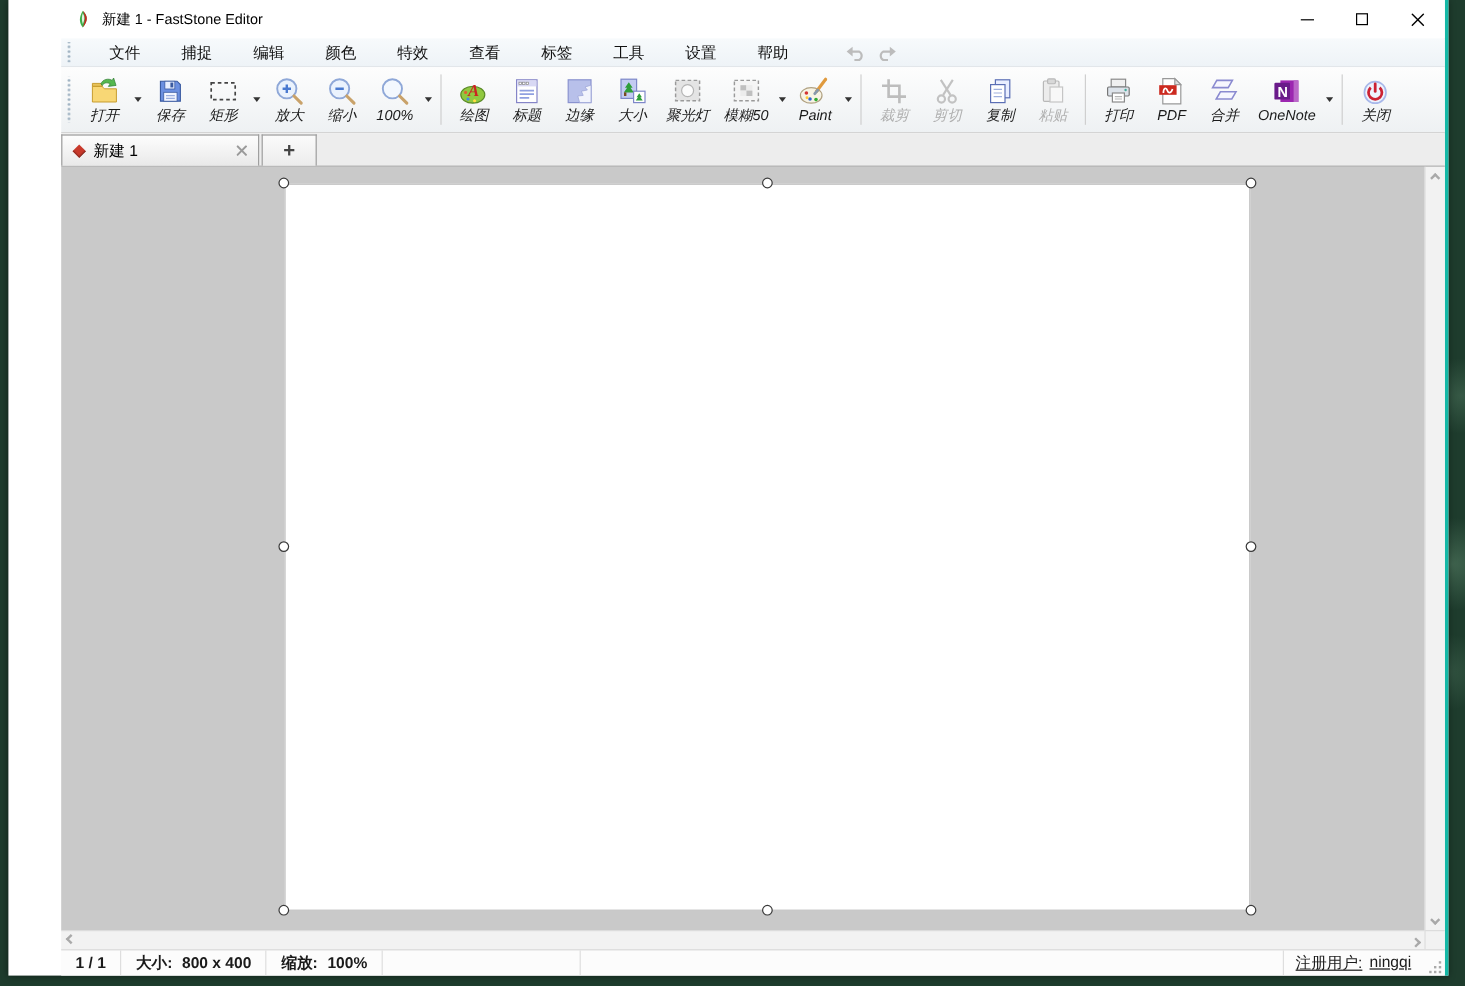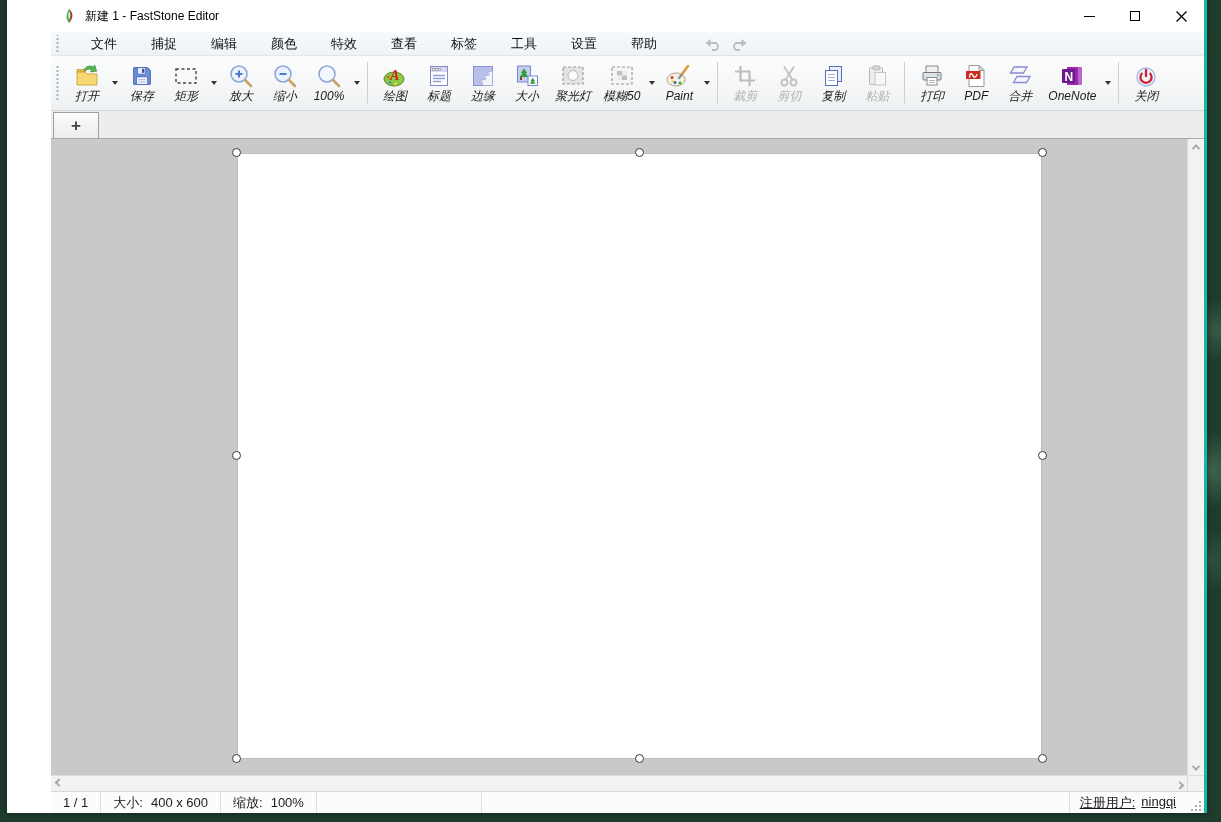--- a/index.html
+++ b/index.html
@@ -89,21 +89,21 @@
   .chev { width:6px; height:6px; border-left:2px solid #a9a9a9; border-top:2px solid #a9a9a9; display:block; }
   .chev.up    { transform:rotate(45deg) translate(1px,1px); }
   .chev.down  { transform:rotate(225deg) translate(1px,1px); }
   .chev.left  { transform:rotate(-45deg) translate(1px,-1px); }
   .chev.right { transform:rotate(135deg) translate(1px,-1px); }
 
   
   .statusbar { flex:0 0 22px; background:#fcfcfc; border-top:1px solid #d6d6d6;
     display:flex; align-items:center; font-size:13px; color:#1a1a1a; }
   .scell { padding:0 12px; height:100%; display:flex; align-items:center;
-    border-right:1px solid #dedede; white-space:nowrap; }
+    border-right:1px solid #dedede; white-space:nowrap;font-weight:bold; }
   .scell .lbl { margin-right:8px; }
   .sflex { flex:1; height:100%; border-right:1px solid #dedede; }
   .suser { padding:0 10px; display:flex; align-items:flex-start; white-space:nowrap;text-decoration:underline; }
   .suser .lbl { margin-right:6px; }
   .gripdots { width:12px; height:12px; margin:6px 2px 0 4px; position:relative; }
   .gripdots::before { content:""; position:absolute; right:1px; bottom:1px; width:2px; height:2px;
     background:#aaa; box-shadow:-4px 0 #aaa, -8px 0 #aaa, 0 -4px #aaa, -4px -4px #aaa, 0 -8px #aaa; }
 </style>
 </head>
 <body>
@@ -430,20 +430,30 @@
           <circle cx="13" cy="14" r="9" fill="#eef3fd" stroke="#a8b8ea" stroke-width="1.4"></circle>
           <path d="M9.3 10 a5.6 5.6 0 1 0 7.4 0" fill="none" stroke="#cc2233" stroke-width="2.3"></path>
           <line x1="13" y1="6.8" x2="13" y2="13.2" stroke="#cc2233" stroke-width="2.3" stroke-linecap="round"></line>
         </svg>
       </span>
       <span class="tlabel">关闭</span>
     </div>
   </div>
 
   <div class="tabbar">
+    <div class="tab">
+      <span class="diamond"></span>
+      <span class="tabtitle">新建 1</span>
+      <span class="tabclose">
+        <svg width="9" height="9" viewBox="0 0 9 9">
+          <line x1="0.5" y1="0.5" x2="8.5" y2="8.5" stroke="#9a9a9a" stroke-width="1.6"></line>
+          <line x1="8.5" y1="0.5" x2="0.5" y2="8.5" stroke="#9a9a9a" stroke-width="1.6"></line>
+        </svg>
+      </span>
+    </div>
     <div class="newtab">
       <span>+</span>
     </div>
   </div>
 
   <div class="canvas-row">
     <div class="canvas">
       <div class="doc"></div>
       <div class="handle" style="left:181px; top:9px;"></div>
       <div class="handle" style="left:584px; top:9px;"></div>
@@ -475,21 +485,21 @@
     </div>
     <div class="scorner"></div>
   </div>
 
   <div class="statusbar">
     <div class="scell">
       <span>1 / 1</span>
     </div>
     <div class="scell">
       <span class="lbl">大小:</span>
-      <span>400 x 600</span>
+      <span>800 x 400</span>
     </div>
     <div class="scell">
       <span class="lbl">缩放:</span>
       <span>100%</span>
     </div>
     <div class="scell" style="width:165px;"></div>
     <div class="sflex"></div>
     <div class="suser">
       <span class="lbl">注册用户:</span>
       <span>ningqi</span>

